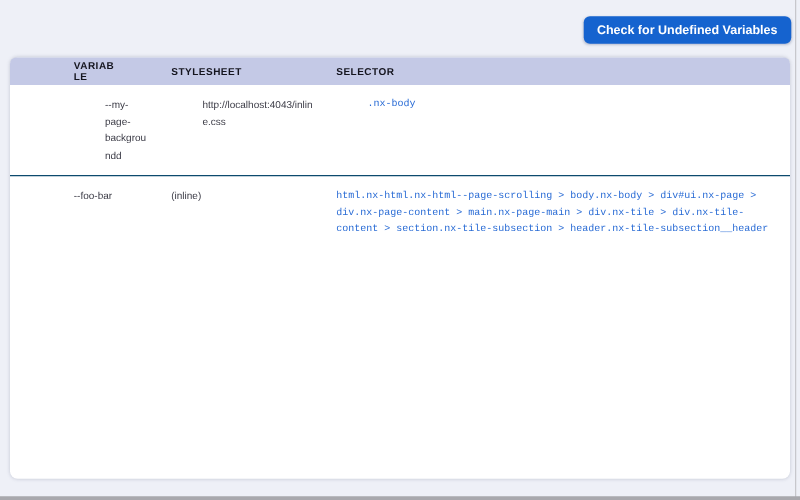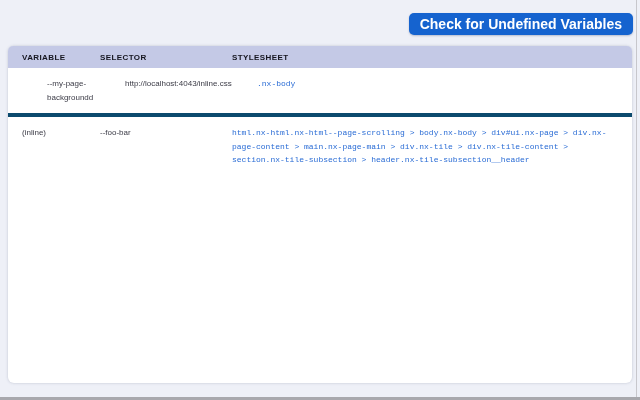--- a/index.html
+++ b/index.html
@@ -15,21 +15,21 @@
     background: #c7c7cc; z-index: 5;
   }
   .bottom-bar {
     position: absolute; left: 0; bottom: 0; width: 640px; height: 3px;
     background: #a8a8ad; z-index: 6;
   }
   .check-btn {
     position: absolute; top: 13px; right: 7px; height: 22px;
     background: #1563cf; color: #ffffff;
     border: none; border-radius: 5px;
-    font-family: inherit; font-size: 14px; font-weight: bold;
+    font-family: inherit; font-size: 10px; font-weight: bold;
     padding: 0 11px; cursor: pointer;
     box-shadow: 0 1px 2px rgba(20,40,90,.25);
   }
   .card {
     position: absolute; left: 8px; top: 46px; width: 624px; height: 337px;
     background: #ffffff; border-radius: 6px;
     box-shadow: 0 0 3px rgba(80,85,120,.28);
   }
   .thead {
     display: grid; grid-template-columns: 78px 132px 1fr;
@@ -38,51 +38,51 @@
     background: #c4c9e6; border-radius: 5px 5px 0 0;
     font-size: 8px; font-weight: bold; letter-spacing: .4px;
     color: #15151f;
   }
   .trow {
     display: grid; grid-template-columns: 78px 132px 1fr;
     padding: 9px 6px 9px 14px;
     font-size: 8px; line-height: 13.5px;
     color: #3b3b46;
   }
-  .trow.divided { border-bottom: 4px solid #0c4a6e; padding-left: 39px; }
-  .cell { padding-right: 6px; word-wrap: break-word; }
+  .trow.divided { border-bottom: 1px solid #0c4a6e; padding-left: 39px; }
+  .cell { padding-right: 6px; word-wrap: break-word; margin-left: 37px; }
   .selector-link {
     color: #2a6cd5; text-decoration: none; cursor: pointer; display: block; font-family: Liberation Mono, monospace;
   }
 </style>
 </head>
 <body>
 
 <div class="window-right-border"></div>
 <div class="bottom-bar"></div>
 
 <button class="check-btn">Check for Undefined Variables</button>
 
 <div class="card">
 
   <div class="thead">
     <div class="cell">VARIABLE</div>
+    <div class="cell">STYLESHEET</div>
     <div class="cell">SELECTOR</div>
-    <div class="cell">STYLESHEET</div>
   </div>
 
   <div class="trow divided">
     <div class="cell">--my-page-backgroundd</div>
     <div class="cell">http://localhost:4043/inline.css</div>
     <div class="cell">
       <span class="selector-link">.nx-body</span>
     </div>
   </div>
 
   <div class="trow">
+    <div class="cell">--foo-bar</div>
     <div class="cell">(inline)</div>
-    <div class="cell">--foo-bar</div>
     <div class="cell">
       <span class="selector-link">html.nx-html.nx-html--page-scrolling &gt; body.nx-body &gt; div#ui.nx-page &gt; div.nx-page-content &gt; main.nx-page-main &gt; div.nx-tile &gt; div.nx-tile-content &gt; section.nx-tile-subsection &gt; header.nx-tile-subsection__header</span>
     </div>
   </div>
 
 </div>
 
 </body></html>

